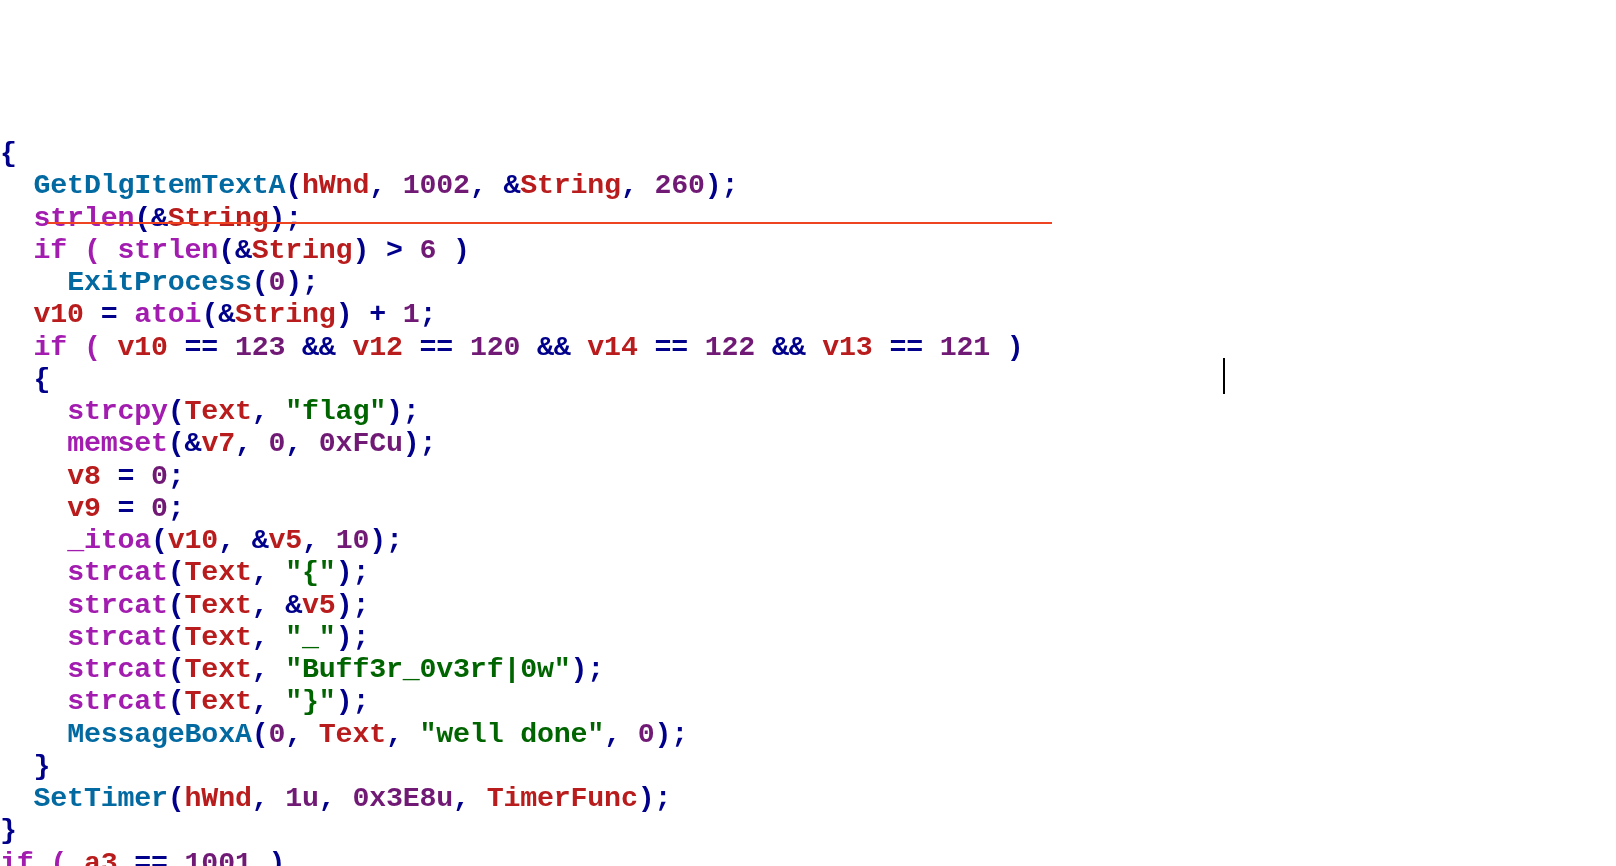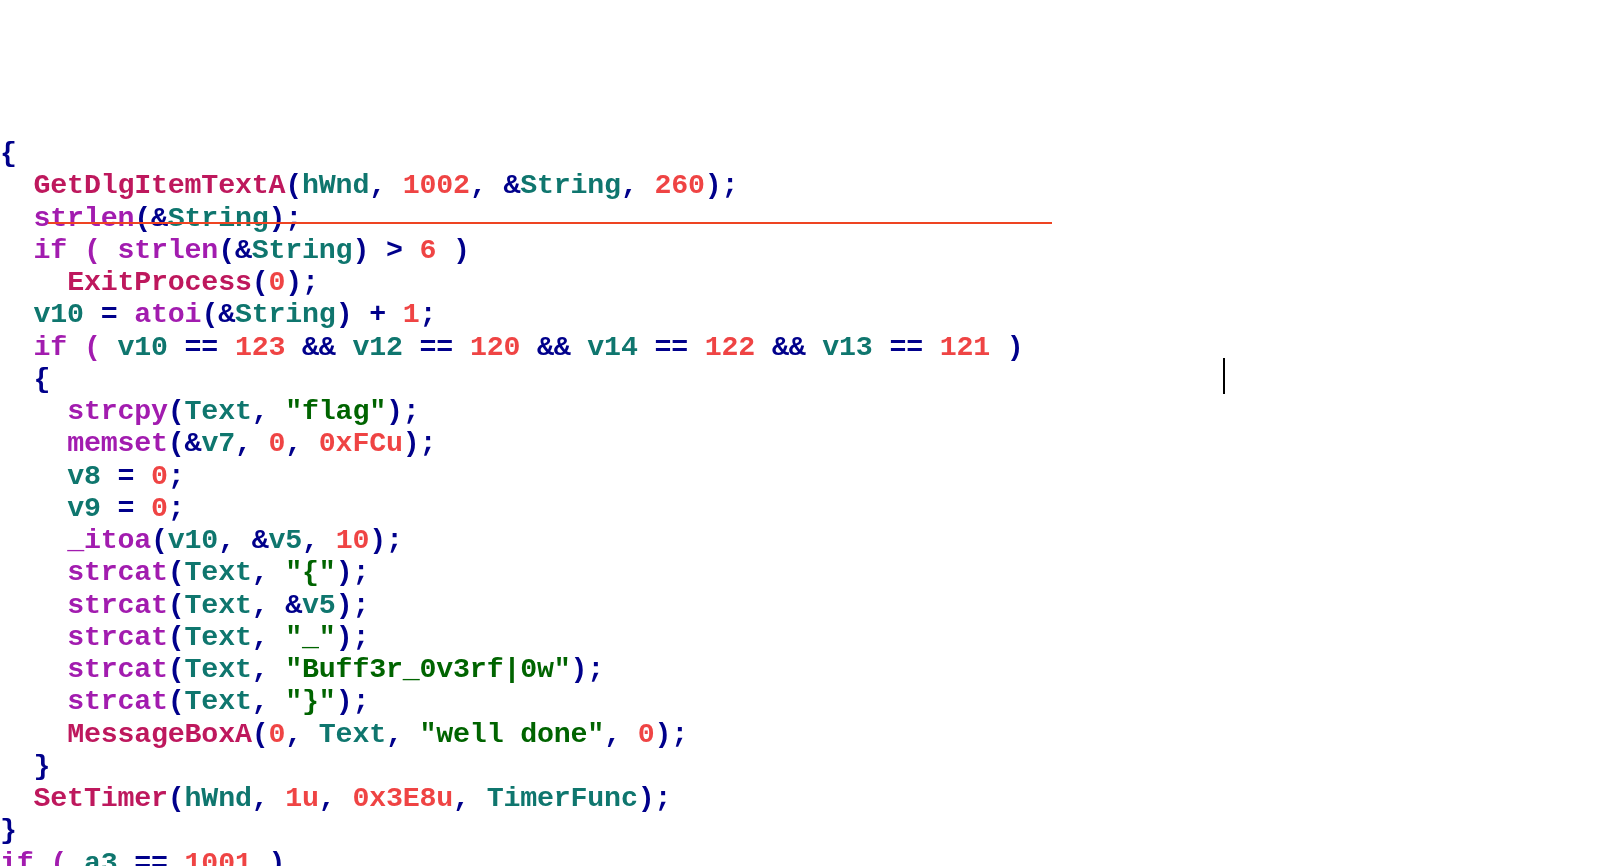--- a/index.html
+++ b/index.html
@@ -5,24 +5,24 @@
     body { background-color:#fff; margin:0; padding:8px 0 0 0;
       font-family:"Courier New",Courier,monospace; font-weight:bold;
       font-size:28.3px; line-height:1.14; white-space:pre;
       color:#00008B; letter-spacing:-0.2px; }
     .cursor { display:inline-block; width:2px; height:36px;
       background-color:#000; vertical-align:middle;
       position:absolute; left:1223px; top:358px; }
     .underline { position:absolute; height:2px; background-color:#e42;
       left:48px; width:1004px; top:221.8px; }
     .tok-pink,.tok-var,.tok-kw,.tok-num,.tok-op,.tok-green { font-weight:bold; }
-    .tok-pink  { color:#be185d; }
-    .tok-var   { color:#0f766e; }
+    .tok-pink  { color:#0369a1; }
+    .tok-var   { color:#b91c1c; }
     .tok-kw    { color:#a21caf; }
-    .tok-num   { color:#ef4444; }
+    .tok-num   { color:#701a75; }
     .tok-op    { color:#00008B; }
     .tok-green { color:#006400; }
   </style>
 </head>
 <body>
 
 
 
 <div id="code"><div><span class="tok-op">{</span></div><div><span class="tok-op">  </span><span class="tok-pink">GetDlgItemTextA</span><span class="tok-op">(</span><span class="tok-var">hWnd</span><span class="tok-op">, </span><span class="tok-num">1002</span><span class="tok-op">, &amp;</span><span class="tok-var">String</span><span class="tok-op">, </span><span class="tok-num">260</span><span class="tok-op">);</span></div><div><span class="tok-op">  </span><span class="tok-kw">strlen</span><span class="tok-op">(&amp;</span><span class="tok-var">String</span><span class="tok-op">);</span></div><div><span class="tok-kw">  if ( </span><span class="tok-kw">strlen</span><span class="tok-op">(&amp;</span><span class="tok-var">String</span><span class="tok-op">) &gt; </span><span class="tok-num">6</span><span class="tok-op"> )</span></div><div><span class="tok-op">    </span><span class="tok-pink">ExitProcess</span><span class="tok-op">(</span><span class="tok-num">0</span><span class="tok-op">);</span></div><div><span class="tok-op">  </span><span class="tok-var">v10</span><span class="tok-op"> = </span><span class="tok-kw">atoi</span><span class="tok-op">(&amp;</span><span class="tok-var">String</span><span class="tok-op">) + </span><span class="tok-num">1</span><span class="tok-op">;</span></div><div><span class="tok-kw">  if ( </span><span class="tok-var">v10</span><span class="tok-op"> == </span><span class="tok-num">123</span><span class="tok-op"> &amp;&amp; </span><span class="tok-var">v12</span><span class="tok-op"> == </span><span class="tok-num">120</span><span class="tok-op"> &amp;&amp; </span><span class="tok-var">v14</span><span class="tok-op"> == </span><span class="tok-num">122</span><span class="tok-op"> &amp;&amp; </span><span class="tok-var">v13</span><span class="tok-op"> == </span><span class="tok-num">121</span><span class="tok-op"> )</span></div><div><span class="tok-op">  {</span></div><div><span class="tok-op">    </span><span class="tok-kw">strcpy</span><span class="tok-op">(</span><span class="tok-var">Text</span><span class="tok-op">, </span><span class="tok-green">"flag"</span><span class="tok-op">);</span></div><div><span class="tok-op">    </span><span class="tok-kw">memset</span><span class="tok-op">(&amp;</span><span class="tok-var">v7</span><span class="tok-op">, </span><span class="tok-num">0</span><span class="tok-op">, </span><span class="tok-num">0xFCu</span><span class="tok-op">);</span></div><div><span class="tok-op">    </span><span class="tok-var">v8</span><span class="tok-op"> = </span><span class="tok-num">0</span><span class="tok-op">;</span></div><div><span class="tok-op">    </span><span class="tok-var">v9</span><span class="tok-op"> = </span><span class="tok-num">0</span><span class="tok-op">;</span></div><div><span class="tok-op">    </span><span class="tok-kw">_itoa</span><span class="tok-op">(</span><span class="tok-var">v10</span><span class="tok-op">, &amp;</span><span class="tok-var">v5</span><span class="tok-op">, </span><span class="tok-num">10</span><span class="tok-op">);</span></div><div><span class="tok-op">    </span><span class="tok-kw">strcat</span><span class="tok-op">(</span><span class="tok-var">Text</span><span class="tok-op">, </span><span class="tok-green">"{"</span><span class="tok-op">);</span></div><div><span class="tok-op">    </span><span class="tok-kw">strcat</span><span class="tok-op">(</span><span class="tok-var">Text</span><span class="tok-op">, &amp;</span><span class="tok-var">v5</span><span class="tok-op">);</span></div><div><span class="tok-op">    </span><span class="tok-kw">strcat</span><span class="tok-op">(</span><span class="tok-var">Text</span><span class="tok-op">, </span><span class="tok-green">"_"</span><span class="tok-op">);</span></div><div><span class="tok-op">    </span><span class="tok-kw">strcat</span><span class="tok-op">(</span><span class="tok-var">Text</span><span class="tok-op">, </span><span class="tok-green">"Buff3r_0v3rf|0w"</span><span class="tok-op">);</span></div><div><span class="tok-op">    </span><span class="tok-kw">strcat</span><span class="tok-op">(</span><span class="tok-var">Text</span><span class="tok-op">, </span><span class="tok-green">"}"</span><span class="tok-op">);</span></div><div><span class="tok-op">    </span><span class="tok-pink">MessageBoxA</span><span class="tok-op">(</span><span class="tok-num">0</span><span class="tok-op">, </span><span class="tok-var">Text</span><span class="tok-op">, </span><span class="tok-green">"well done"</span><span class="tok-op">, </span><span class="tok-num">0</span><span class="tok-op">);</span></div><div><span class="tok-op">  }</span></div><div><span class="tok-op">  </span><span class="tok-pink">SetTimer</span><span class="tok-op">(</span><span class="tok-var">hWnd</span><span class="tok-op">, </span><span class="tok-num">1u</span><span class="tok-op">, </span><span class="tok-num">0x3E8u</span><span class="tok-op">, </span><span class="tok-var">TimerFunc</span><span class="tok-op">);</span></div><div><span class="tok-op">}</span></div><div><span class="tok-kw">if ( </span><span class="tok-var">a3</span><span class="tok-op"> == </span><span class="tok-num">1001</span><span class="tok-op"> )</span></div></div>
 

